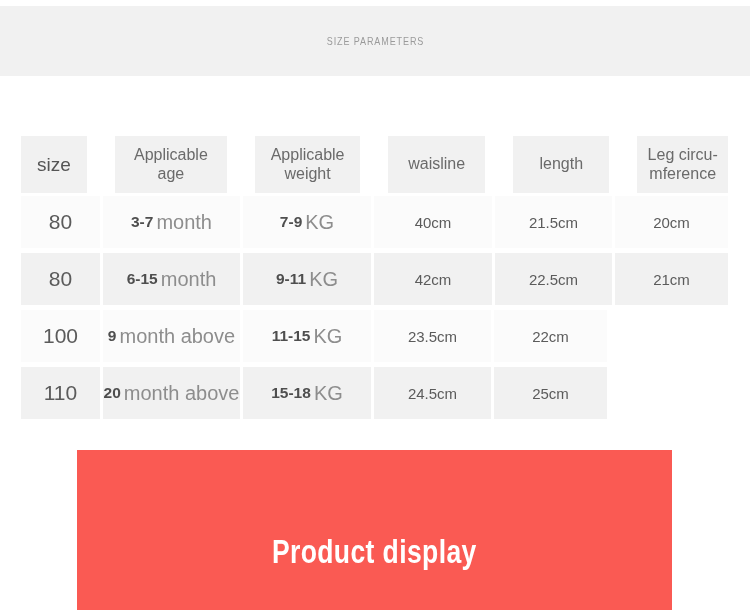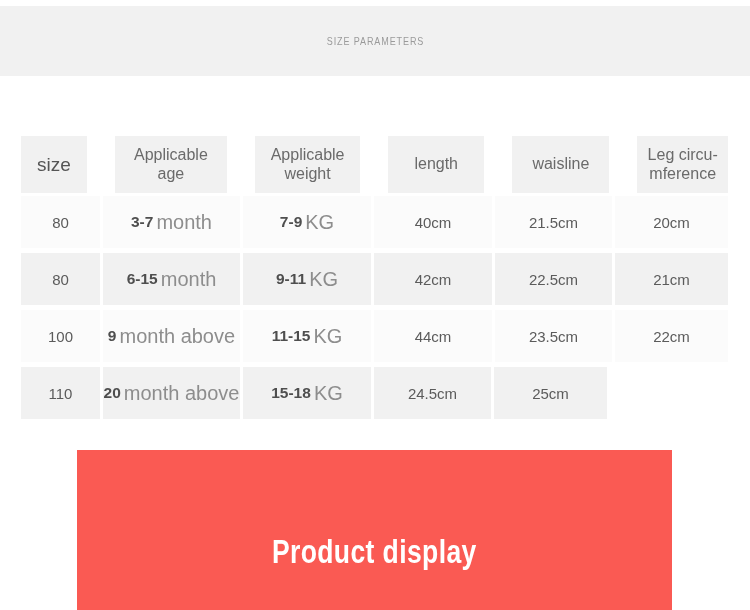--- a/index.html
+++ b/index.html
@@ -128,21 +128,21 @@
     font-weight: normal;
     font-size: 20px;
     margin-left: 3px;
   }
   .plain {
     color: #5b5b5b;
     font-size: 15px;
   }
   .size-val {
     color: #5b5b5b;
-    font-size: 15px;
+    font-size: 21px;
   }
 
   
   .product-banner {
     position: absolute;
     left: 77px;
     top: 450px;
     width: 595px;
     height: 160px;
     background: #fa5a53;
@@ -181,25 +181,25 @@
           <span>Applicable</span><br>
           <span>age</span>
         </span>
       </div>
       <div class="cell col-3">
         <span>
           <span>Applicable</span><br>
           <span>weight</span>
         </span>
       </div>
-      <div class="cell col-5">
-        <span class="header-cell-inner">length</span>
-      </div>
       <div class="cell col-4">
         <span class="header-cell-inner">waisline</span>
+      </div>
+      <div class="cell col-5">
+        <span class="header-cell-inner">length</span>
       </div>
       <div class="cell col-6">
         <span>
           <span>Leg circu-</span><br>
           <span>mference</span>
         </span>
       </div>
     </div>
 
     <div class="table-row data-row row-light">
@@ -283,25 +283,20 @@
           <span class="num">9</span>
           <span class="unit">month above</span>
         </div>
       </div>
       <div class="cell col-3">
         <div class="cell-inner">
           <span class="num">11-15</span>
           <span class="unit">KG</span>
         </div>
       </div>
-      <div class="cell col-4">
-        <div class="cell-inner">
-            <span class="plain">44cm</span>
-          </div>
-      </div>
       <div class="cell col-5">
         <div class="cell-inner">
             <span class="plain">23.5cm</span>
           </div>
       </div>
       <div class="cell col-6">
         <div class="cell-inner">
             <span class="plain">22cm</span>
           </div>
       </div>

